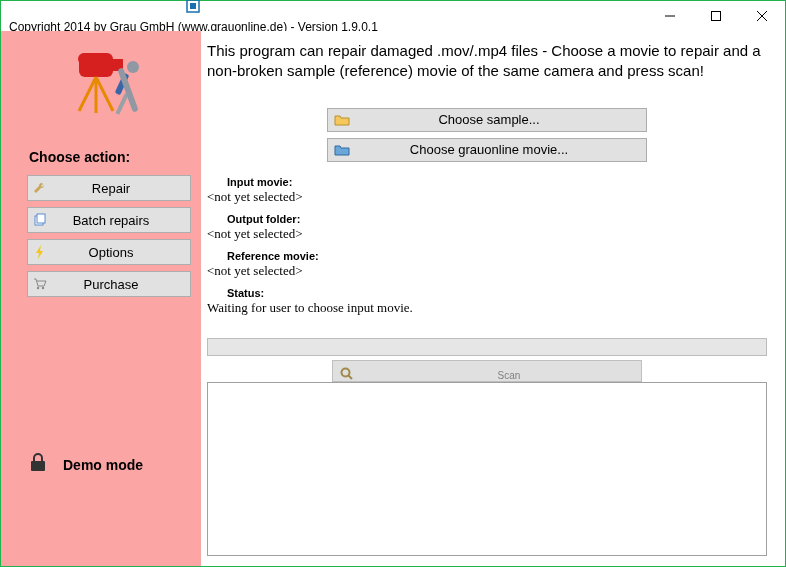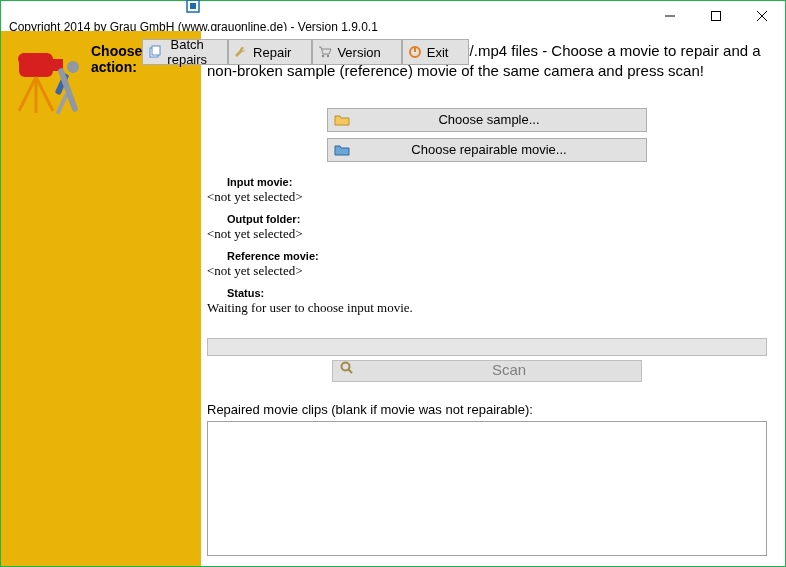--- a/index.html
+++ b/index.html
@@ -41,24 +41,24 @@
     font-size: 10px; font-family: "Segoe UI", sans-serif;
   }
   .win-btn svg { display:block; }
   .content {
     flex: 1;
     display: flex;
     background: #fff;
   }
   .sidebar {
     width: 200px;
-    background: #eab308;
-    padding: 8px 10px 10px 8px;
-    display:flex;
-    flex-direction:row;
+    background: #fca5a5;
+    padding: 8px 10px 10px 26px;
+    display:flex;
+    flex-direction:column;
   }
   .logo-area {
     height: 100px;
     display:flex;
     align-items:center;
     justify-content:center;
     margin-bottom: 6px;
   }
   .sidebar-title {
     font-weight: bold;
@@ -136,23 +136,23 @@
     height: 18px;
     border: 1px solid #bcbcbc;
     background: #e6e6e6;
   }
   .scan-row { display:flex; justify-content:center; margin-top:4px; }
   .scan-btn {
     width: 310px;
     height: 22px;
     border:1px solid #bfbfbf;
     background:#e0e0e0;
-    display:flex; align-items:flex-start;
+    display:flex; align-items:flex-end;
     color:#808080;
-    font-size:15px;
+    font-size:10px;
     cursor: default;
     gap: 40px;
   }
   .scan-btn .icon-slot { width:28px; display:flex; align-items:center; justify-content:center;}
   .scan-btn .label { flex:1; text-align:center; padding-right:24px;}
   .clips-label { font-size:13px; margin-top: 20px; margin-bottom:4px;}
   .clips-box {
     flex:1;
     border:1px solid #a0a0a0;
     background:#fff;
@@ -215,59 +215,58 @@
           <rect x="56" y="20" width="6" height="46" rx="3" fill="#8f98a3" transform="rotate(-20 59 43)"></rect>
           <circle cx="64" cy="20" r="6" fill="#8f98a3"></circle>
         </svg>
       </div>
 
       <div class="sidebar-title">Choose action:</div>
 
       <div class="side-btn">
         <span class="icon-slot">
           <svg width="14" height="14" viewBox="0 0 14 14">
-            <rect x="2" y="3" width="8" height="9" fill="#fff" stroke="#5b8bd0"></rect>
-            <rect x="4" y="1" width="8" height="9" fill="#fff" stroke="#5b8bd0"></rect>
-          </svg>
-        </span>
-        <span class="label">Batch repairs</span>
+              <path d="M9 2a3 3 0 0 0-3 3l-5 5 2 2 5-5a3 3 0 0 0 3-3l-2 2-1-1 2-2z" fill="#c9a65a"></path>
+            </svg>
+        </span>
+        <span class="label">Repair</span>
       </div>
 
       <div class="side-btn">
         <span class="icon-slot">
           <svg width="14" height="14" viewBox="0 0 14 14">
-              <path d="M9 2a3 3 0 0 0-3 3l-5 5 2 2 5-5a3 3 0 0 0 3-3l-2 2-1-1 2-2z" fill="#c9a65a"></path>
-            </svg>
-        </span>
-        <span class="label">Repair</span>
-      </div>
-
+            <rect x="2" y="3" width="8" height="9" fill="#fff" stroke="#5b8bd0"></rect>
+            <rect x="4" y="1" width="8" height="9" fill="#fff" stroke="#5b8bd0"></rect>
+          </svg>
+        </span>
+        <span class="label">Batch repairs</span>
+      </div>
+
+      <div class="side-btn">
+        <span class="icon-slot">
+          <svg width="12" height="14" viewBox="0 0 12 14">
+              <path d="M7 0L2 8h3l-1 6 5-8H6z" fill="#f5c518"></path>
+            </svg>
+        </span>
+        <span class="label">Options</span>
+      </div>
 
       <div class="side-btn">
         <span class="icon-slot">
           <svg width="14" height="14" viewBox="0 0 14 14">
             <path d="M1 2h2l2 7h6l2-5H4" fill="none" stroke="#888" stroke-width="1"></path>
             <circle cx="5" cy="11" r="1.2" fill="#888"></circle>
             <circle cx="10" cy="11" r="1.2" fill="#888"></circle>
           </svg>
         </span>
-        <span class="label">Version</span>
+        <span class="label">Purchase</span>
       </div>
 
       <div class="side-gap"></div>
 
-      <div class="side-btn">
-        <span class="icon-slot">
-          <svg width="14" height="14" viewBox="0 0 14 14">
-            <circle cx="7" cy="7" r="5" fill="none" stroke="#e67e22" stroke-width="2"></circle>
-            <line x1="7" y1="2" x2="7" y2="7" stroke="#e67e22" stroke-width="2"></line>
-          </svg>
-        </span>
-        <span class="label">Exit</span>
-      </div>
 
       <div class="demo-area">
         <span>
           <svg width="18" height="20" viewBox="0 0 18 20">
             <rect x="2" y="8" width="14" height="10" rx="1" fill="#333"></rect>
             <path d="M5 8V5a4 4 0 0 1 8 0v3" fill="none" stroke="#333" stroke-width="2"></path>
           </svg>
         </span>
         <span>Demo mode</span>
       </div>
@@ -287,21 +286,21 @@
         </div>
       </div>
 
       <div class="chooser-row">
         <div class="chooser-btn">
           <span class="icon-slot">
             <svg width="16" height="14" viewBox="0 0 16 14">
               <path d="M1 3h5l1 2h8v7H1z" fill="#6aa6d8" stroke="#2f6ba0"></path>
             </svg>
           </span>
-          <span class="label">Choose repairable movie...</span>
+          <span class="label">Choose grauonline movie...</span>
         </div>
       </div>
 
       <div class="field-block">
         <div class="field-label">Input movie:</div>
         <div class="field-value">&lt;not yet selected&gt;</div>
       </div>
       <div class="field-block">
         <div class="field-label">Output folder:</div>
         <div class="field-value">&lt;not yet selected&gt;</div>
@@ -322,18 +321,17 @@
           <span class="icon-slot">
             <svg width="14" height="14" viewBox="0 0 14 14">
               <circle cx="5.5" cy="5.5" r="4" fill="none" stroke="#a0894a" stroke-width="2"></circle>
               <line x1="8.5" y1="8.5" x2="12" y2="12" stroke="#a0894a" stroke-width="2"></line>
             </svg>
           </span>
           <span class="label">Scan</span>
         </div>
       </div>
 
-      <div class="clips-label">Repaired movie clips (blank if movie was not repairable):</div>
       <div class="clips-box"></div>
     </div>
 
   </div>
 </div>
 
 </body></html>

